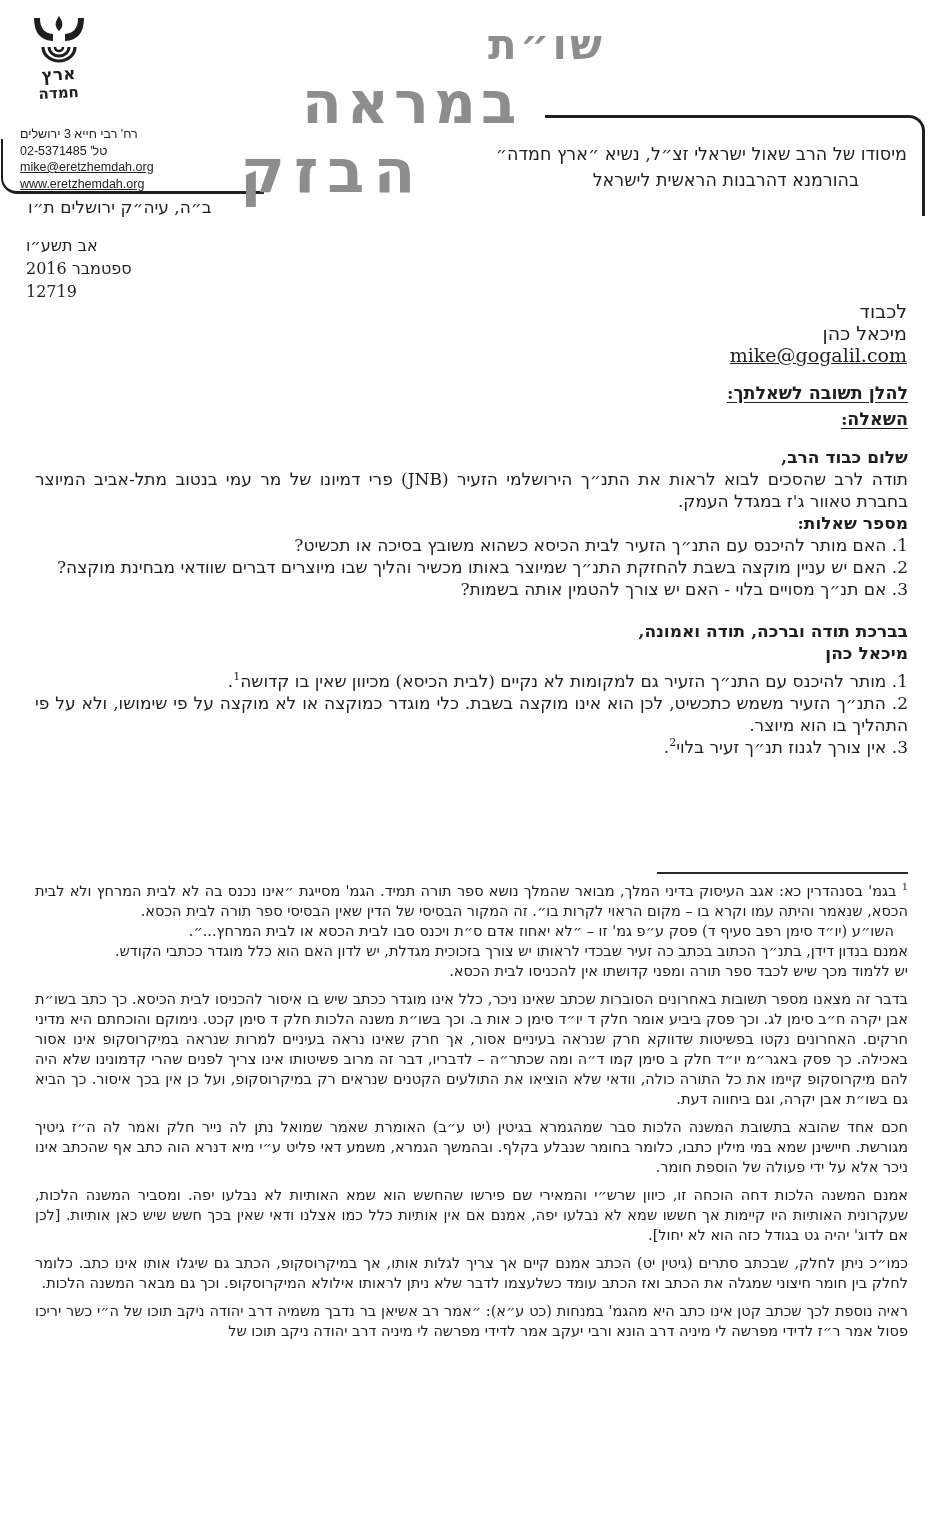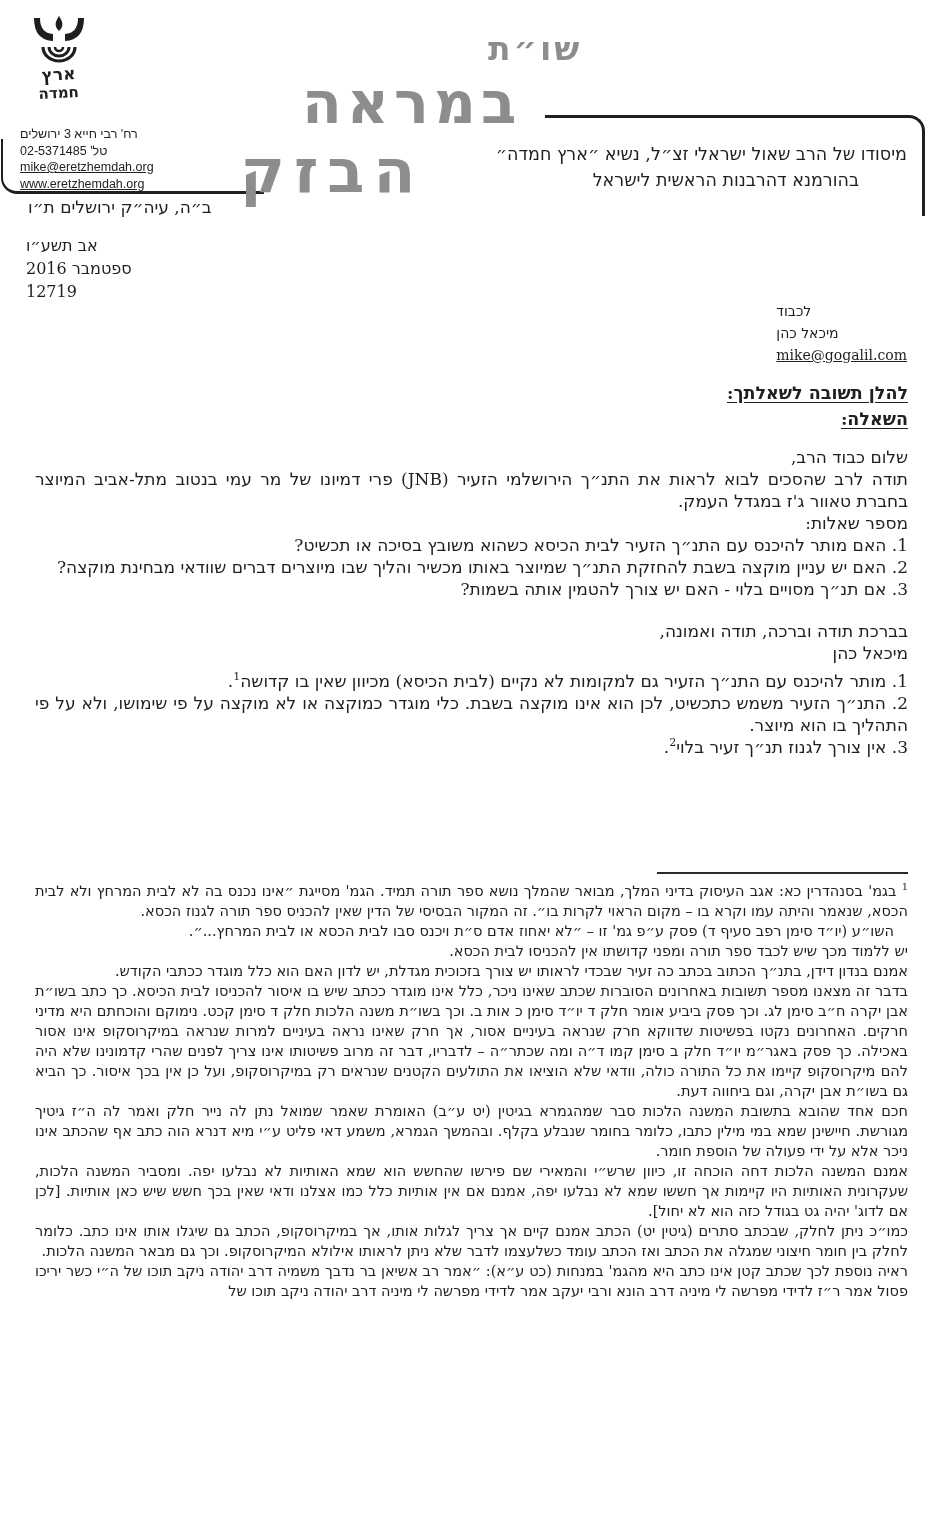--- a/index.html
+++ b/index.html
@@ -16,51 +16,51 @@
   }
   .contact .lnk{text-decoration:underline;}
   .bracket{
     position:absolute;left:1px;top:139px;width:261px;height:52px;
     border-left:2px solid #1f1f1f;border-bottom:3px solid #1f1f1f;
     border-bottom-left-radius:16px;
   }
   .bh{position:absolute;left:28px;top:197px;font-size:17px;direction:rtl;}
   
   .t{position:absolute;color:#8d8d8d;font-weight:bold;line-height:1;white-space:nowrap;}
-  .t1{left:488px;top:32px;font-size:33px;letter-spacing:3px;}
+  .t1{left:488px;top:24px;font-size:42px;letter-spacing:3px;}
   .t2{left:302px;top:74px;font-size:58px;letter-spacing:5px;}
   .t3{left:240px;top:140px;font-size:61px;letter-spacing:9px;}
   
   .corner{
     position:absolute;left:545px;top:115px;width:377px;height:98px;
     border-top:3px solid #1f1f1f;border-right:3px solid #1f1f1f;
     border-top-right-radius:16px;
   }
   .sub1{position:absolute;right:40px;top:144px;font-size:17.5px;direction:rtl;white-space:nowrap;}
   .sub2{position:absolute;right:88px;top:170px;font-size:17.5px;direction:rtl;white-space:nowrap;}
   
   .dates{position:absolute;left:26px;top:234px;direction:rtl;text-align:left;font-size:16px;line-height:23px;}
-  .recipient{position:absolute;right:40px;top:300px;direction:rtl;text-align:left;font-size:14px;line-height:22px;}
+  .recipient{position:absolute;right:40px;top:300px;direction:rtl;text-align:right;font-size:19px;line-height:22px;}
   .recipient .lnk{text-decoration:underline;}
   
   .main{position:absolute;left:35px;right:39px;top:382px;direction:rtl;text-align:right;font-size:17px;line-height:22px;}
   .hd{margin:0 0 4px 0;}
   .hd span{font-weight:bold;font-size:17.5px;text-decoration:underline;text-underline-offset:3px;}
   .hd2{margin:0 0 16px 0;}
-  .p{margin:0;}
+  .p{margin:0;font-weight:bold;}
   .pj{margin:0;text-align:justify;}
   .gap20{margin-top:20px;}
   .gap18{margin-top:18px;}
   .gap6{margin-top:6px;}
   sup{font-size:11px;line-height:0;}
   
   .footnotes{position:absolute;left:35px;right:39px;top:872px;direction:rtl;font-size:14.5px;line-height:20px;text-align:justify;color:#1f1f1f;}
   .fsep{width:251px;border-top:2px solid #2a2a2a;margin:0 0 7px 0;}
   .footnotes p{margin:0;}
-  .footnotes p.gap{}
+  .footnotes p.gap{margin-top:8px;}
   .indent{text-indent:14px;}
   .footnotes sup{font-size:10px;}
 </style>
 </head>
 <body>
 
 <div class="page">
 
   <svg class="logo" viewBox="0 0 66 100">
     <path d="M33 2 C37 8 38 12 33 17 C28 12 29 8 33 2 Z" fill="#1f1f1f"></path>
@@ -117,24 +117,24 @@
     <p class="p">מיכאל כהן</p>
 
 
     <p class="pj gap6"><span>1.  מותר להיכנס עם התנ״ך הזעיר גם למקומות לא נקיים (לבית הכיסא) מכיוון שאין בו קדושה</span><sup>1</sup><span>.</span></p>
     <p class="pj"><span>2. התנ״ך הזעיר משמש כתכשיט, לכן הוא אינו מוקצה בשבת. כלי מוגדר כמוקצה או לא מוקצה על פי שימושו, ולא על פי התהליך בו הוא מיוצר.</span><sup></sup><span></span></p>
     <p class="pj"><span>3. אין צורך לגנוז תנ״ך זעיר בלוי</span><sup>2</sup><span>.</span></p>
   </div>
 
   <div class="footnotes">
     <div class="fsep"></div>
-    <p><sup>1</sup> <span>בגמ' בסנהדרין כא: אגב העיסוק בדיני המלך, מבואר שהמלך נושא ספר תורה תמיד. הגמ' מסייגת ״אינו נכנס בה לא לבית המרחץ ולא לבית הכסא, שנאמר והיתה עמו וקרא בו – מקום הראוי לקרות בו״. זה המקור הבסיסי של הדין שאין להכניס ספר תורה לגנוז הכסא.</span></p>
+    <p><sup>1</sup> <span>בגמ' בסנהדרין כא: אגב העיסוק בדיני המלך, מבואר שהמלך נושא ספר תורה תמיד. הגמ' מסייגת ״אינו נכנס בה לא לבית המרחץ ולא לבית הכסא, שנאמר והיתה עמו וקרא בו – מקום הראוי לקרות בו״. זה המקור הבסיסי של הדין שאין הבסיסי ספר תורה לבית הכסא.</span></p>
     <p class="indent">השו״ע (יו״ד סימן רפב סעיף ד) פסק ע״פ גמ' זו – ״לא יאחוז אדם ס״ת ויכנס סבו לבית הכסא או לבית המרחץ...״.</p>
+    <p>אמנם בנדון דידן, בתנ״ך הכתוב בכתב כה זעיר שבכדי לראותו יש צורך בזכוכית מגדלת, יש לדון האם הוא כלל מוגדר ככתבי הקודש.</p>
     <p>יש ללמוד מכך שיש לכבד ספר תורה ומפני קדושתו אין להכניסו לבית הכסא.</p>
-    <p>אמנם בנדון דידן, בתנ״ך הכתוב בכתב כה זעיר שבכדי לראותו יש צורך בזכוכית מגדלת, יש לדון האם הוא כלל מוגדר ככתבי הקודש.</p>
     <p class="gap">בדבר זה מצאנו מספר תשובות באחרונים הסוברות שכתב שאינו ניכר, כלל אינו מוגדר ככתב שיש בו איסור להכניסו לבית הכיסא. כך כתב בשו״ת אבן יקרה ח״ב סימן לג. וכך פסק ביביע אומר חלק ד יו״ד סימן כ אות ב. וכך בשו״ת משנה הלכות חלק ד סימן קכט. נימוקם והוכחתם היא מדיני חרקים. האחרונים נקטו בפשיטות שדווקא חרק שנראה בעיניים אסור, אך חרק שאינו נראה בעיניים למרות שנראה במיקרוסקופ אינו אסור באכילה. כך פסק באגר״מ יו״ד חלק ב סימן קמו ד״ה ומה שכתר״ה – לדבריו, דבר זה מרוב פשיטותו אינו צריך לפנים שהרי קדמונינו שלא היה להם מיקרוסקופ קיימו את כל התורה כולה, וודאי שלא הוציאו את התולעים הקטנים שנראים רק במיקרוסקופ, ועל כן אין בכך איסור. כך הביא גם בשו״ת אבן יקרה, וגם ביחווה דעת.</p>
     <p class="gap">חכם אחד שהובא בתשובת המשנה הלכות סבר שמהגמרא בגיטין (יט ע״ב) האומרת שאמר שמואל נתן לה נייר חלק ואמר לה ה״ז גיטיך מגורשת. חיישינן שמא במי מילין כתבו, כלומר בחומר שנבלע בקלף. ובהמשך הגמרא, משמע דאי פליט ע״י מיא דנרא הוה כתב אף שהכתב אינו ניכר אלא על ידי פעולה של הוספת חומר.</p>
     <p class="gap">אמנם המשנה הלכות דחה הוכחה זו, כיוון שרש״י והמאירי שם פירשו שהחשש הוא שמא האותיות לא נבלעו יפה. ומסביר המשנה הלכות, שעקרונית האותיות היו קיימות אך חששו שמא לא נבלעו יפה, אמנם אם אין אותיות כלל כמו אצלנו ודאי שאין בכך חשש שיש כאן אותיות. [לכן אם לדוג' יהיה גט בגודל כזה הוא לא יחול].</p>
     <p class="gap">כמו״כ ניתן לחלק, שבכתב סתרים (גיטין יט) הכתב אמנם קיים אך צריך לגלות אותו, אך במיקרוסקופ, הכתב גם שיגלו אותו אינו כתב. כלומר לחלק בין חומר חיצוני שמגלה את הכתב ואז הכתב עומד כשלעצמו לדבר שלא ניתן לראותו אילולא המיקרוסקופ. וכך גם מבאר המשנה הלכות.</p>
     <p class="gap">ראיה נוספת לכך שכתב קטן אינו כתב היא מהגמ' במנחות (כט ע״א): ״אמר רב אשיאן בר נדבך משמיה דרב יהודה ניקב תוכו של ה״י כשר יריכו פסול אמר ר״ז לדידי מפרשה לי מיניה דרב הונא ורבי יעקב אמר לדידי מפרשה לי מיניה דרב יהודה ניקב תוכו של</p>
   </div>
 
 </div>
 
 </body></html>

